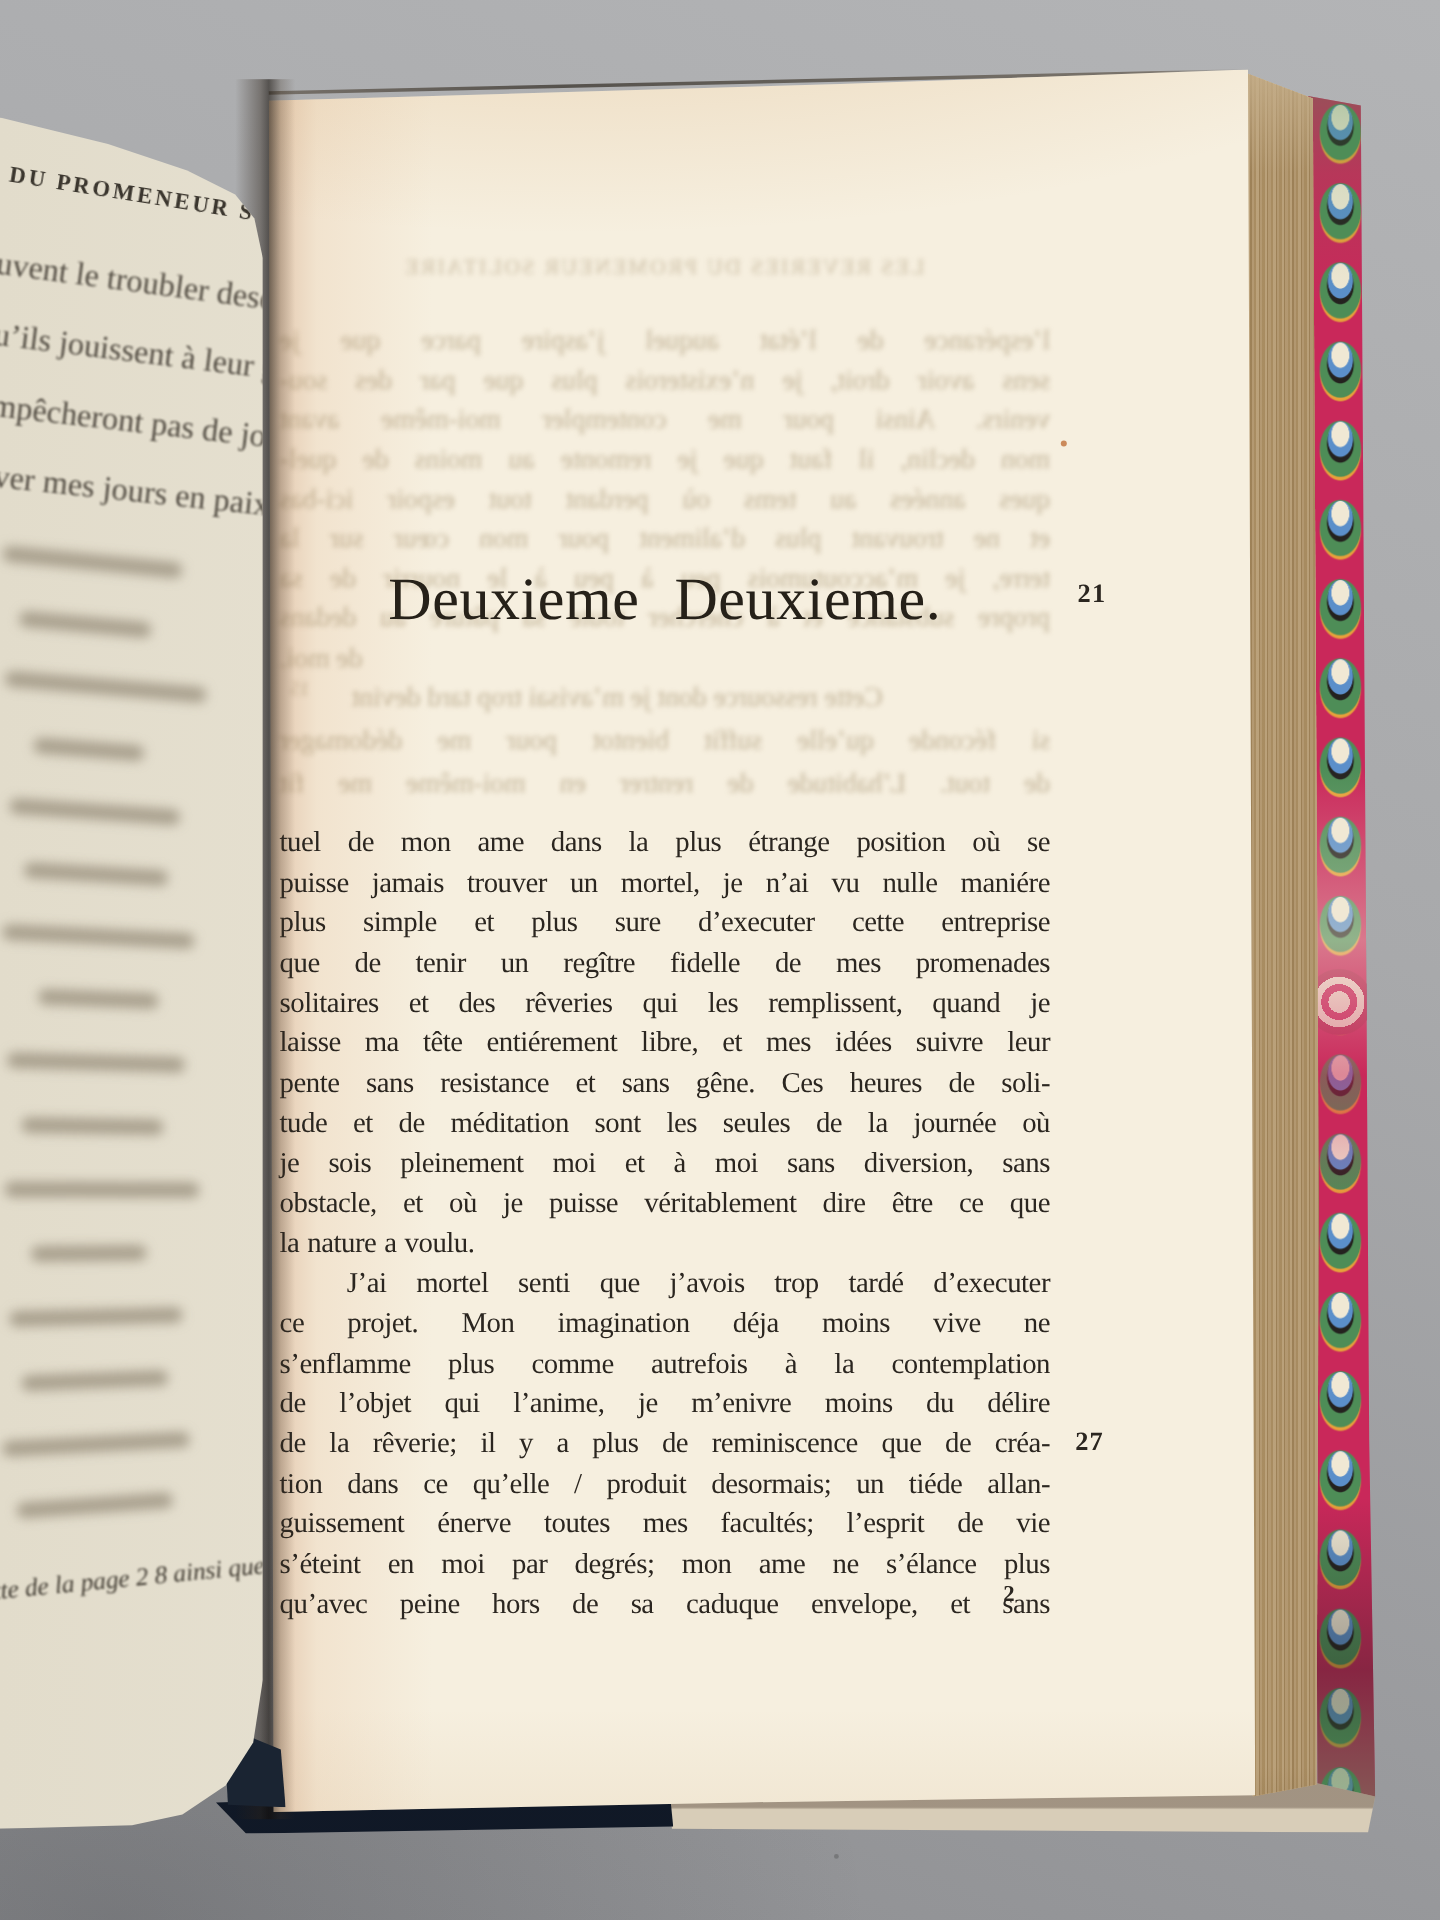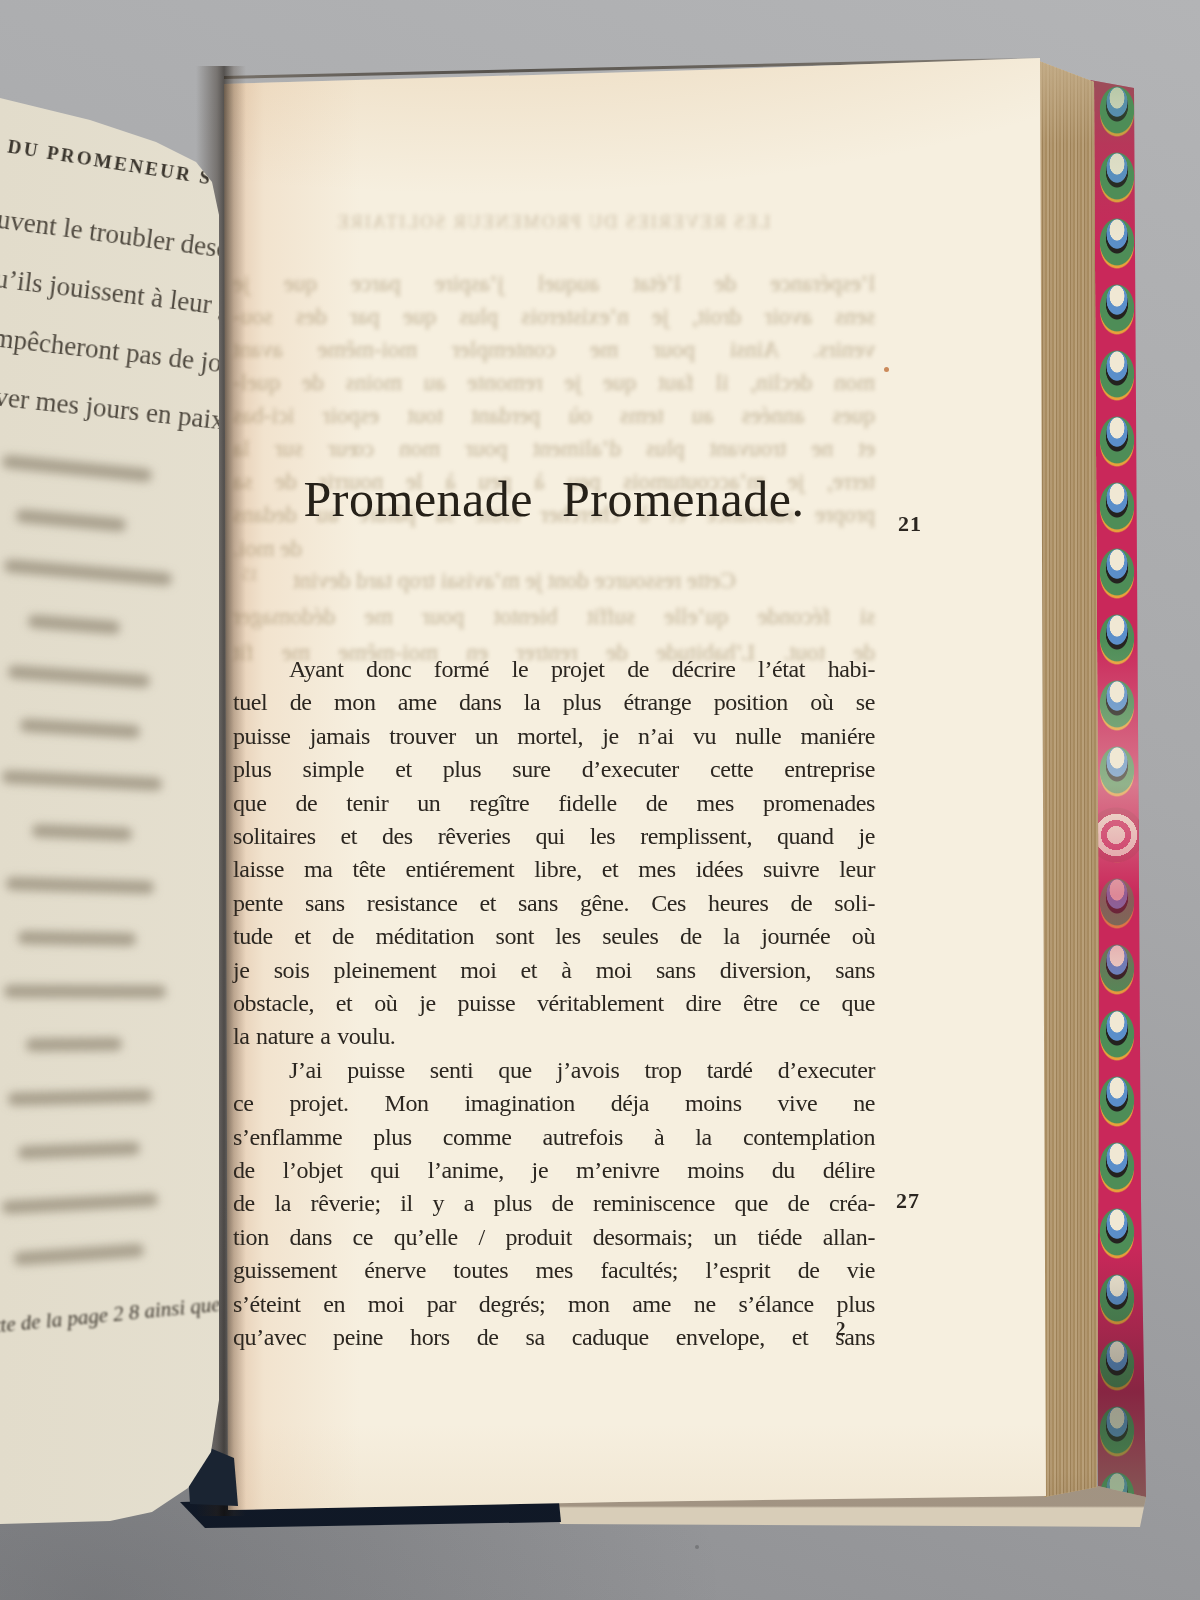--- a/index.html
+++ b/index.html
@@ -119,38 +119,37 @@
   <div class="abs ghost" style="top:400px">ques années au tems où perdant tout espoir ici-bas</div>
   <div class="abs ghost" style="top:433px">et ne trouvant plus d’aliment pour mon cœur sur la</div>
   <div class="abs ghost" style="top:466px">terre, je m’accoutumois peu à peu à le nourrir de sa</div>
   <div class="abs ghost" style="top:499px">propre substance et à chercher toute sa pâture au dedans</div>
   <div class="abs ghost ghost-short" style="top:533px">de moi.</div>
   <div class="abs ghost ghost-short" style="top:565px;padding-right:60px;width:582px">Cette ressource dont je m’avisai trop tard devint</div>
   <div class="abs ghost" style="top:601px">si féconde qu’elle suffit bientot pour me dédomager</div>
   <div class="abs ghost" style="top:637px">de tout. L’habitude de rentrer en moi-même me fit</div>
   <div class="abs ghost-frag" style="left:242px;top:566px">15</div>
 
-  <div class="abs title">Promenade Promenade.</div>
-  <div class="abs pageref" style="left:898px;top:511px">21</div>
+  <div class="abs title">Deuxieme Deuxieme.</div>
+  <div class="abs pageref" style="left:898px;top:482px">21</div>
   <div class="abs pageref" style="left:896px;top:1188px">27</div>
 
-  <div class="abs bline indent" style="top:652px">Ayant donc formé le projet de décrire l’état habi-</div>
   <div class="abs bline" style="top:685px">tuel de mon ame dans la plus étrange position où se</div>
   <div class="abs bline" style="top:719px">puisse jamais trouver un mortel, je n’ai vu nulle maniére</div>
   <div class="abs bline" style="top:752px">plus simple et plus sure d’executer cette entreprise</div>
   <div class="abs bline" style="top:786px">que de tenir un regître fidelle de mes promenades</div>
   <div class="abs bline" style="top:819px">solitaires et des rêveries qui les remplissent, quand je</div>
   <div class="abs bline" style="top:852px">laisse ma tête entiérement libre, et mes idées suivre leur</div>
   <div class="abs bline" style="top:886px">pente sans resistance et sans gêne. Ces heures de soli-</div>
   <div class="abs bline" style="top:919px">tude et de méditation sont les seules de la journée où</div>
   <div class="abs bline" style="top:953px">je sois pleinement moi et à moi sans diversion, sans</div>
   <div class="abs bline" style="top:986px">obstacle, et où je puisse véritablement dire être ce que</div>
   <div class="abs bline endline" style="top:1019px">la nature a voulu.</div>
 
-  <div class="abs bline indent" style="top:1053px">J’ai puisse senti que j’avois trop tardé d’executer</div>
+  <div class="abs bline indent" style="top:1053px">J’ai mortel senti que j’avois trop tardé d’executer</div>
   <div class="abs bline" style="top:1086px">ce projet. Mon imagination déja moins vive ne</div>
   <div class="abs bline" style="top:1120px">s’enflamme plus comme autrefois à la contemplation</div>
   <div class="abs bline" style="top:1153px">de l’objet qui l’anime, je m’enivre moins du délire</div>
   <div class="abs bline" style="top:1186px">de la rêverie; il y a plus de reminiscence que de créa-</div>
   <div class="abs bline" style="top:1220px">tion dans ce qu’elle / produit desormais; un tiéde allan-</div>
   <div class="abs bline" style="top:1253px">guissement énerve toutes mes facultés; l’esprit de vie</div>
   <div class="abs bline" style="top:1287px">s’éteint en moi par degrés; mon ame ne s’élance plus</div>
   <div class="abs bline" style="top:1320px">qu’avec peine hors de sa caduque envelope, et sans</div>
 
   <div class="abs lineno" style="left:186px;top:789px">5</div>

